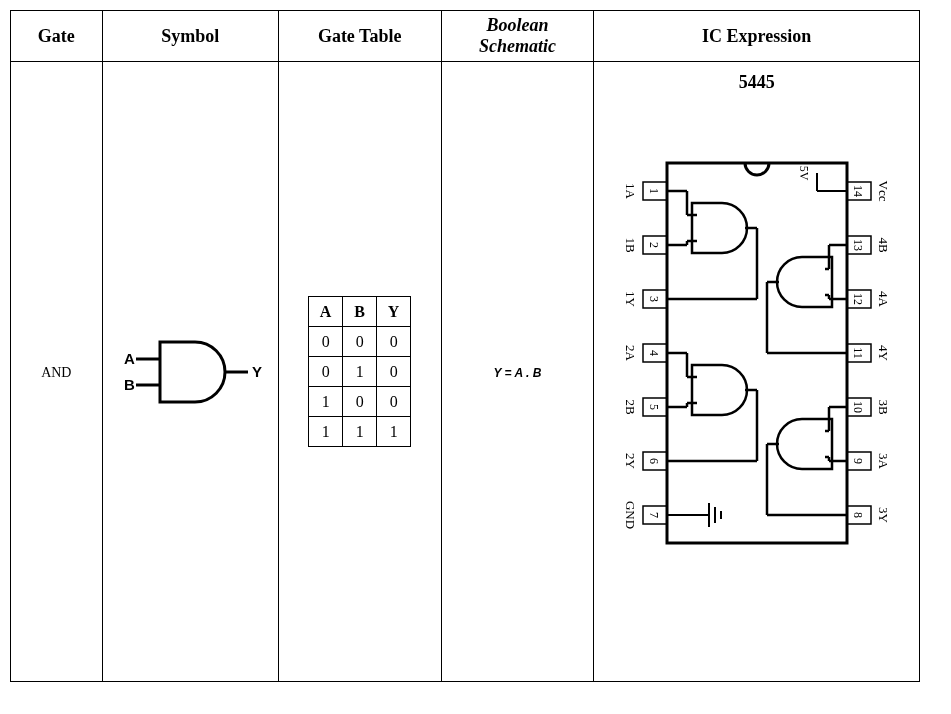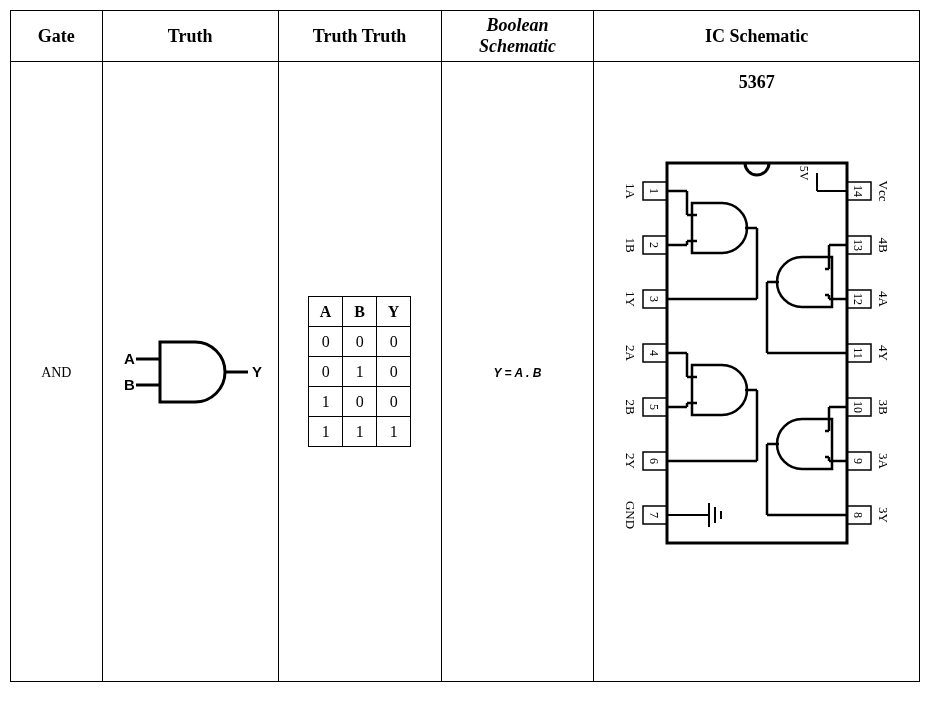--- a/index.html
+++ b/index.html
@@ -29,27 +29,27 @@
     .ic-title { font-weight: bold; font-size: 18px; margin-bottom: 30px; }
     .ic-svg-wrap { flex: 1; display: flex; align-items: flex-start; justify-content: center; }
   </style>
 </head>
 <body>
 
 <table class="outer-table">
   <tbody>
       <tr class="header-row">
     <td class="gate-col">Gate</td>
-    <td class="symbol-col">Truth</td>
-    <td class="truth-col">Truth Truth</td>
+    <td class="symbol-col">Symbol</td>
+    <td class="truth-col">Gate Table</td>
     <td class="bool-col">
       <span>Boolean</span><br>
       <span>Schematic</span>
     </td>
-    <td class="ic-col">IC Schematic</td>
+    <td class="ic-col">IC Expression</td>
   </tr>
   <tr class="body-row">
     <td class="gate-col">
       <span class="gate-name">AND</span>
     </td>
     <td class="symbol-col">
       <div class="symbol-wrap">
         <svg width="160" height="90" viewBox="0 0 160 90">
           <path d="M 50 15 L 85 15 A 30 30 0 0 1 85 75 L 50 75 Z" fill="none" stroke="#000" stroke-width="3"></path>
           <line x1="26" y1="32" x2="50" y2="32" stroke="#000" stroke-width="3"></line>
@@ -90,21 +90,21 @@
           <td>1</td>
         </tr>
       </tbody>
           </table>
     </td>
     <td class="bool-col">
       <span class="bool-expr">Y = A . B</span>
     </td>
     <td class="ic-col">
       <div class="ic-wrap">
-        <div class="ic-title">5367</div>
+        <div class="ic-title">5445</div>
         <div class="ic-svg-wrap">
           <svg width="300" height="460" viewBox="0 0 300 460">
             <g transform="translate(150,230) rotate(90) translate(-220,-140)">
 
               <rect x="30" y="50" width="380" height="180" fill="none" stroke="#000" stroke-width="3"></rect>
 
               <path d="M 30 128 A 12 12 0 0 1 30 152" fill="none" stroke="#000" stroke-width="3"></path>
 
               <g id="bottom-pins" stroke="#000" stroke-width="1.5" fill="none">
                 <rect x="49" y="230" width="18" height="24"></rect>

